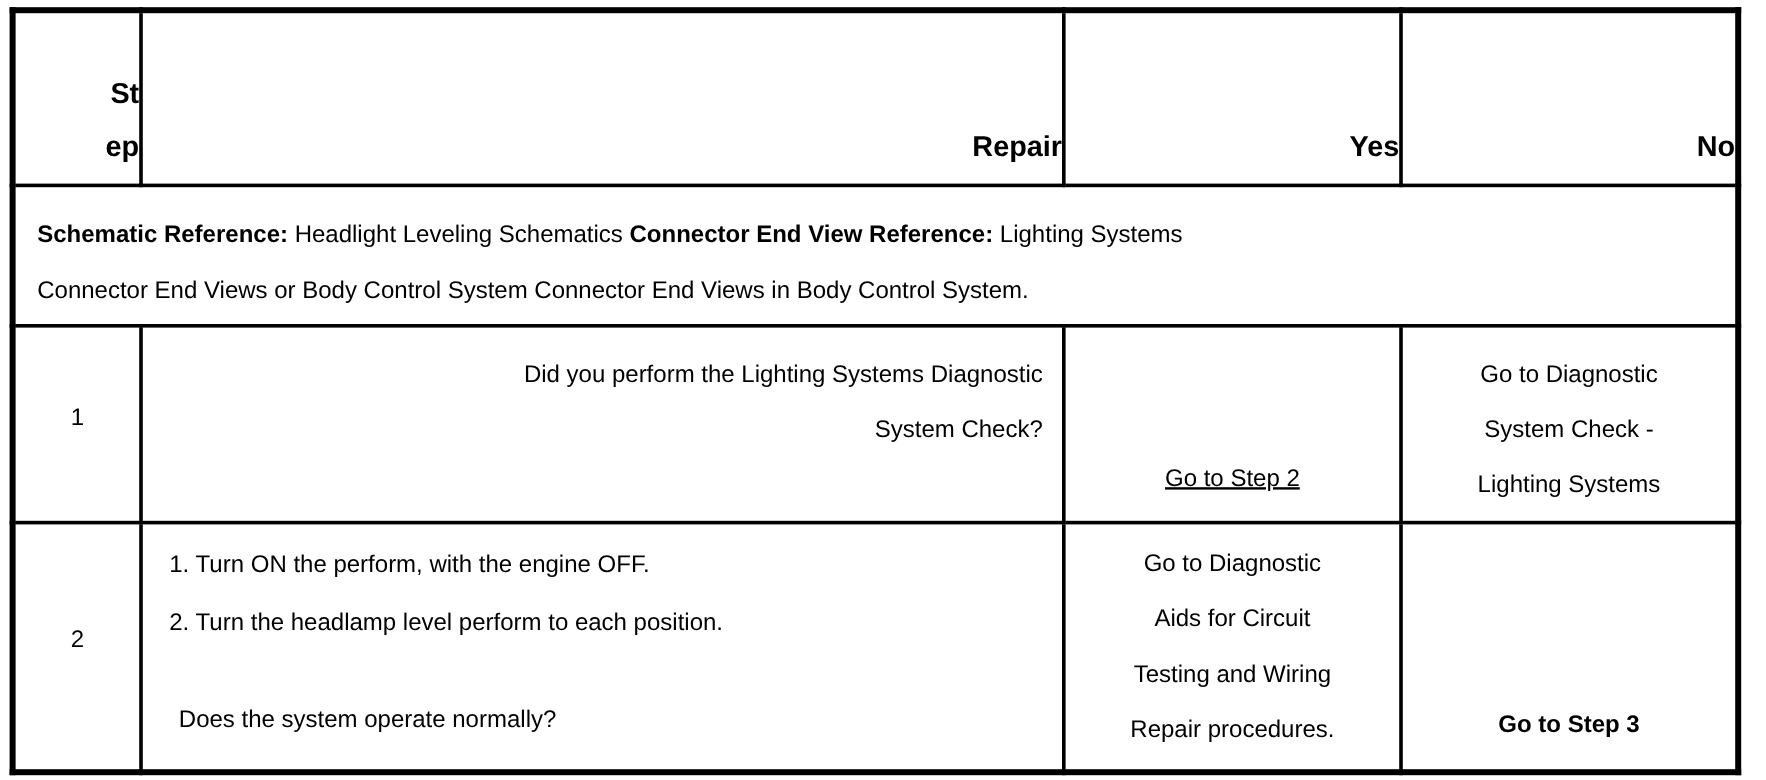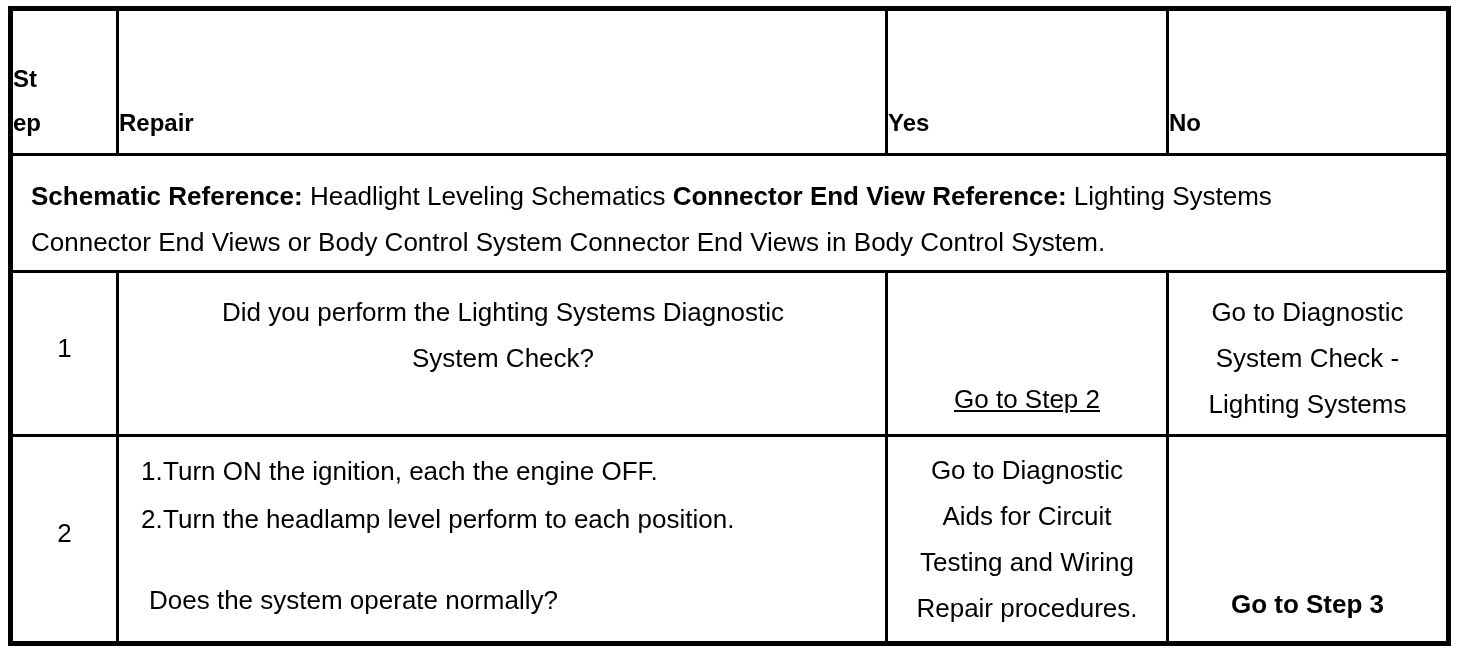--- a/index.html
+++ b/index.html
@@ -25,31 +25,31 @@
   table.diag col.c-action { width: 769px; }
   table.diag col.c-yes    { width: 281px; }
   table.diag col.c-no     { width: 281px; }
 
   table.diag, table.diag td, table.diag th {
     border: 3px solid #000000;
   }
   table.diag { border-width: 5px; }
 
   td, th {
-    font-size: 26px;
+    font-size: 20px;
     line-height: 46px;
     padding: 0;
     background: #ffffff;
   }
 
   
   tr.hdr { height: 146px; }
   th.hcell {
     vertical-align: bottom;
-    text-align: left;
+    text-align: right;
     font-weight: bold;
     font-size: 24px;
     line-height: 44px;
     padding-bottom: 8px;
     white-space: pre-line;
   }
 
   
   tr.note-row { height: 117px; }
   td.note {
@@ -64,21 +64,21 @@
   tr.r1 { height: 164px; }
   tr.r2 { height: 208px; }
 
   td.step {
     text-align: center;
     vertical-align: middle;
     padding-bottom: 12px;
   }
   td.action-top {
     vertical-align: top;
-    text-align: center;
+    text-align: right;
     padding: 16px 16px 0 18px;
     white-space: pre-line;
   }
   td.choice { white-space: pre-line; }
   td.yes-bottom {
     vertical-align: bottom;
     text-align: center;
     padding-bottom: 12px;
     text-decoration: underline;
   }
@@ -154,21 +154,21 @@
     <td class="choice no-top">Go to Diagnostic
 System Check -
 Lighting Systems</td>
   </tr>
 
   <tr class="r2">
     <td class="step">2</td>
     <td class="action-list">
       <div class="list-item">
         <span class="list-num">1.</span>
-        <span class="list-text">Turn ON the ignition, each the engine OFF.</span>
+        <span class="list-text">Turn ON the perform, with the engine OFF.</span>
       </div>
       <div class="list-item">
         <span class="list-num">2.</span>
         <span class="list-text">Turn the headlamp level perform to each position.</span>
       </div>
       <div class="question">Does the system operate normally?</div>
     </td>
     <td class="choice yes-top">Go to Diagnostic
 Aids for Circuit
 Testing and Wiring

